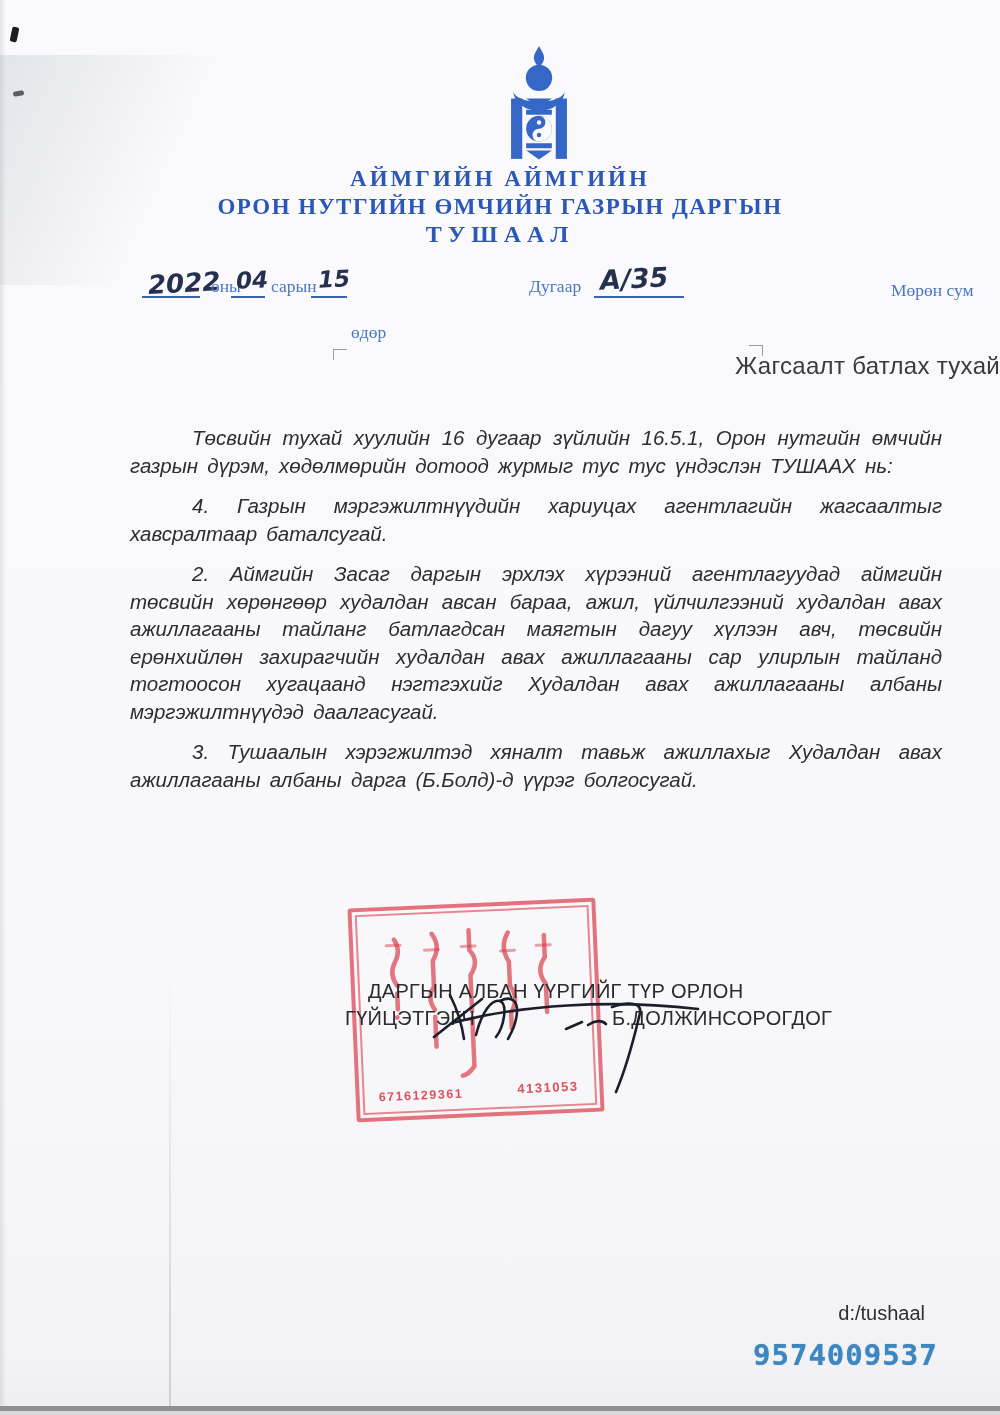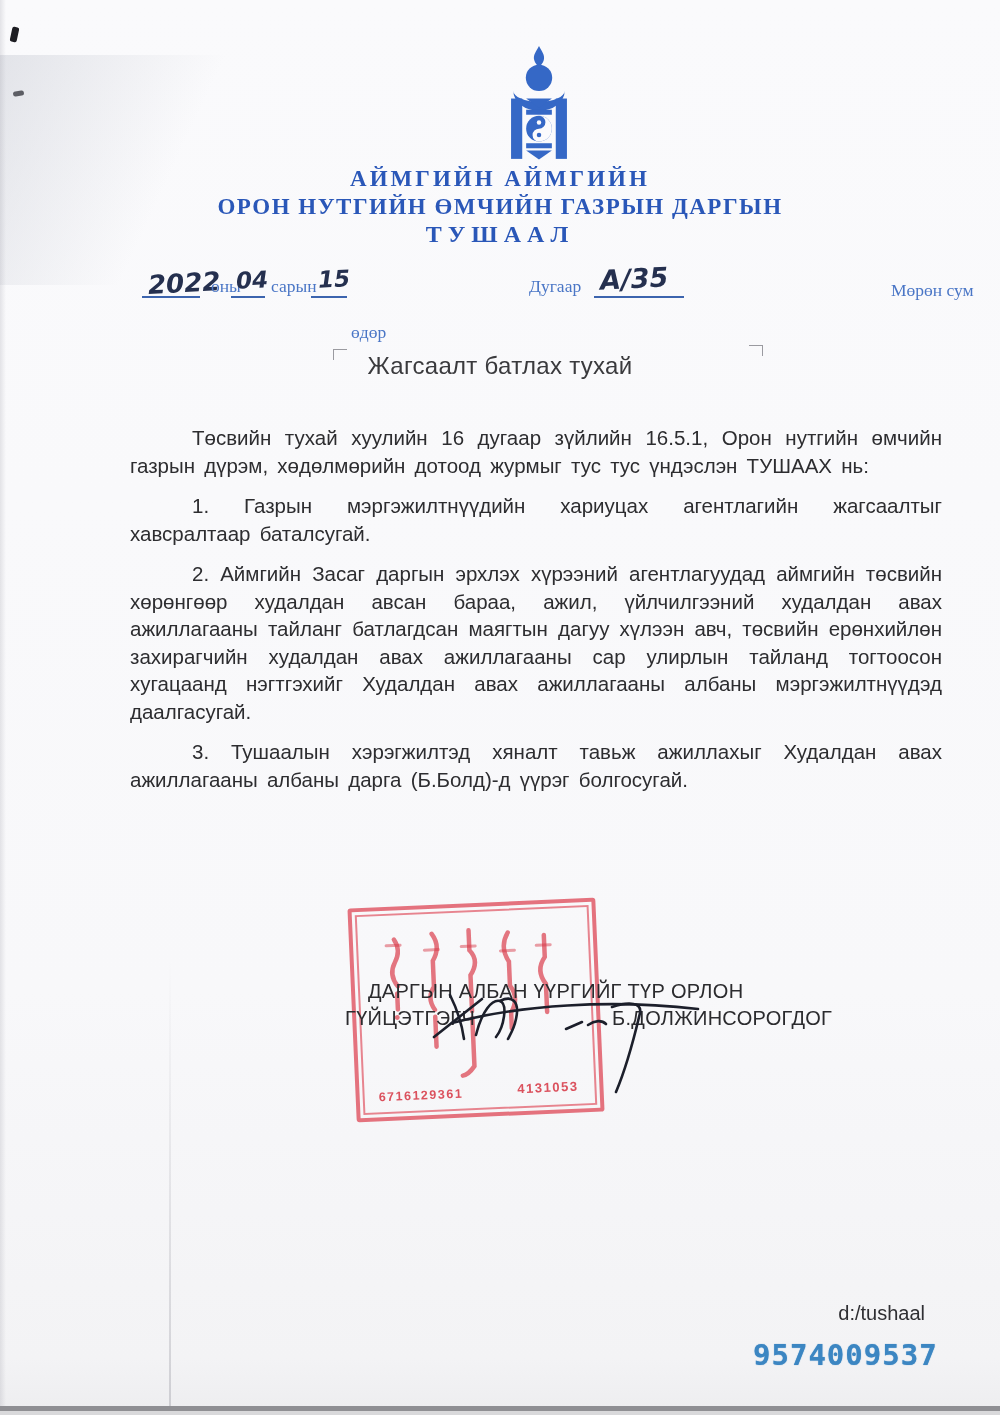--- a/index.html
+++ b/index.html
@@ -16,28 +16,28 @@
   #hdr3{top:221px;font-size:24px;letter-spacing:6px;}
   
   #emblem{position:absolute;left:511px;top:46px;}
   
   .meta-label{position:absolute;font-family:"Liberation Serif",serif;
     color:#4a76c6;font-size:17.5px;white-space:nowrap;}
   .hand{position:absolute;font-family:"DejaVu Sans",sans-serif;font-style:italic;
     font-weight:bold;color:#25304f;white-space:nowrap;transform:rotate(-3deg);}
   .uline{position:absolute;height:0;border-bottom:2px solid #3c64ae;}
   
-  #doc-title{position:absolute;left:0;right:0;top:352px;text-align:center;
+  #doc-title{position:absolute;left:0;right:0;top:352px;text-align:right;
     font-size:24px;color:#3a3a3d;letter-spacing:0.3px;}
   .bracket{position:absolute;width:13px;height:10px;border-top:1.5px solid #9a9aa0;}
   #bracket-l{left:333px;top:349px;border-left:1.5px solid #9a9aa0;}
   #bracket-r{left:749px;top:345px;border-right:1.5px solid #9a9aa0;}
   
   #body-block{position:absolute;left:130px;top:424px;width:812px;
-    font-size:20.5px;line-height:27.5px;color:#2d2d30;text-align:justify;}
+    font-size:20.5px;line-height:27.5px;color:#2d2d30;text-align:justify;font-style:italic;}
   #body-block p{margin:0 0 13px 0;text-indent:62px;word-spacing:3.5px;}
   
   #stamp{position:absolute;left:352px;top:903px;width:240px;height:206px;
     transform:rotate(-2.5deg);border:4px solid rgba(221,62,78,0.72);
     border-radius:3px;z-index:2;}
   #stamp-inner{position:absolute;inset:3px;border:2px solid rgba(221,62,78,0.62);}
   .stamp-num{position:absolute;font-size:12.5px;font-weight:bold;
     color:rgba(214,52,66,0.85);letter-spacing:1.5px;white-space:nowrap;}
   #stamp-num-left{left:14px;bottom:8px;}
   #stamp-num-right{right:16px;bottom:10px;font-size:13px;}
@@ -105,21 +105,21 @@
   <span class="hand" style="left:600px;top:263px;font-size:27px;">А/35</span>
   <span class="uline" style="left:594px;top:296px;width:90px;"></span>
   <span class="meta-label" style="left:863px;top:280px;margin-left:28px;">Мөрөн сум</span>
 
   <div id="doc-title">Жагсаалт батлах тухай</div>
   <span class="bracket" id="bracket-l"></span>
   <span class="bracket" id="bracket-r"></span>
 
   <div id="body-block">
     <p>Төсвийн тухай хуулийн 16 дугаар зүйлийн 16.5.1, Орон нутгийн өмчийн газрын дүрэм, хөдөлмөрийн дотоод журмыг тус тус үндэслэн ТУШААХ нь:</p>
-    <p>1. Газрын мэргэжилтнүүдийн хариуцах агентлагийн жагсаалтыг хавсралтаар баталсугай.</p>
+    <p>4. Газрын мэргэжилтнүүдийн хариуцах агентлагийн жагсаалтыг хавсралтаар баталсугай.</p>
     <p>2. Аймгийн Засаг даргын эрхлэх хүрээний агентлагуудад аймгийн төсвийн хөрөнгөөр худалдан авсан бараа, ажил, үйлчилгээний худалдан авах ажиллагааны тайланг батлагдсан маягтын дагуу хүлээн авч, төсвийн ерөнхийлөн захирагчийн худалдан авах ажиллагааны сар улирлын тайланд тогтоосон хугацаанд нэгтгэхийг Худалдан авах ажиллагааны албаны мэргэжилтнүүдэд даалгасугай.</p>
     <p>3. Тушаалын хэрэгжилтэд хяналт тавьж ажиллахыг Худалдан авах ажиллагааны албаны дарга (Б.Болд)-д үүрэг болгосугай.</p>
   </div>
 
   <div id="stamp">
     <div id="stamp-inner">
       <svg width="228" height="192" viewBox="0 0 228 192" style="position:absolute;left:0;top:0;" fill="none" stroke="rgba(216,55,70,0.68)" stroke-width="4.5" stroke-linecap="round">
         <path d="M36,24 q7,11 0,23 q-7,12 2,24 M37,78 v16"></path>
         <circle cx="36" cy="102" r="2.5" fill="rgba(216,55,70,0.68)" stroke="none"></circle>
         <path d="M74,20 q9,13 0,27 v26 q-8,11 0,23 M74,103 v30"></path>

